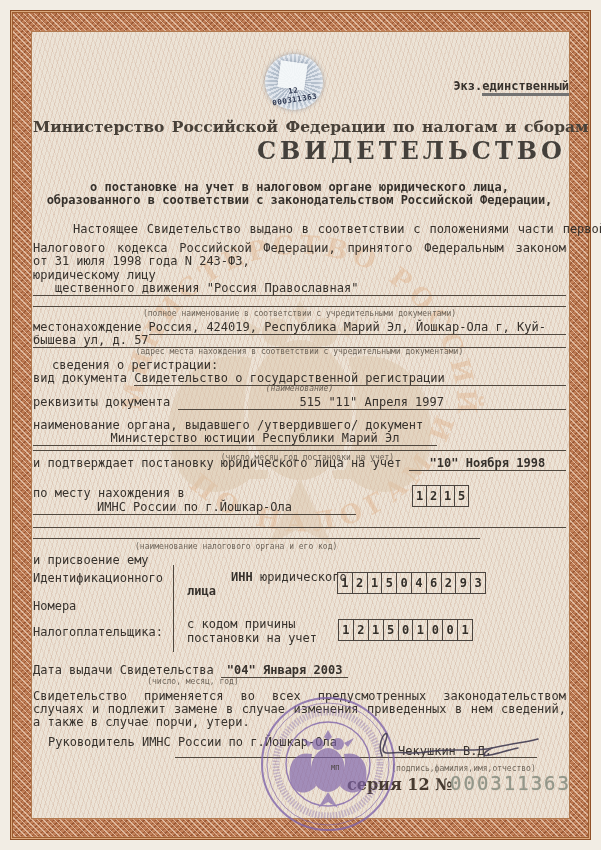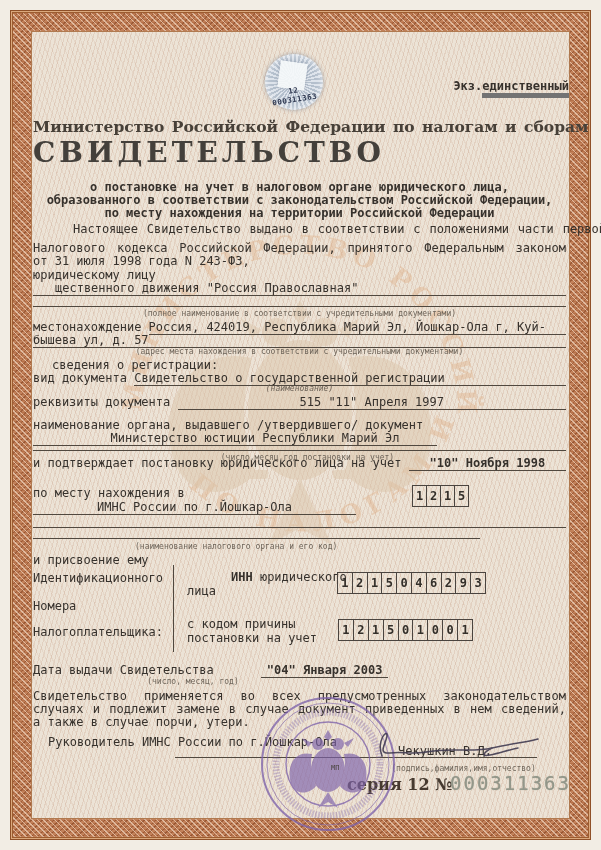--- a/index.html
+++ b/index.html
@@ -21,21 +21,21 @@
       #ece3d6;}
   .t{position:absolute;font-size:12px;color:#36312c;white-space:pre;line-height:1.1;}
   .b{font-weight:bold;}
   .cap{position:absolute;font-size:8px;color:#6e655a;white-space:pre;letter-spacing:0;}
   .ln{position:absolute;height:0;border-bottom:1px solid #50483f;}
   .vln{position:absolute;width:0;border-left:1px solid #50483f;}
   .row{position:absolute;display:flex;font-size:12px;color:#36312c;white-space:pre;}
   .row .lbl{flex:none;}
   .row .val{flex:1;border-bottom:1px solid #50483f;}
   .serif{font-family:"DejaVu Serif","Liberation Serif",serif;}
-  .u{border-bottom:5px solid #737373;}
+  .u{border-bottom:3px solid #737373;}
   .just{text-align:justify;text-align-last:justify;}
   .cells{position:absolute;display:flex;}
   .cells span{display:block;border:1px solid #4a443f;border-left:none;
     font-size:12px;font-weight:bold;color:#332f2a;text-align:center;line-height:19px;}
   .cells span:first-child{border-left:1px solid #4a443f;}
   .wm{position:absolute;left:0;top:0;pointer-events:none;}
   .holo{position:absolute;left:265px;top:54px;width:58px;height:56px;border-radius:50%;
     background:
       repeating-conic-gradient(from 10deg, rgba(176,188,202,.9) 0 5deg, rgba(222,228,236,.9) 5deg 10deg),
       radial-gradient(circle,#e6eaef 30%,#b9c2cf 100%);
@@ -88,24 +88,23 @@
   </svg>
 
   <div class="holo">
     <div class="sq"></div>
     <div class="num">12 000311363</div>
   </div>
 
   <div class="t b" style="top:80px;right:32px;"><span>Экз.</span><span class="u">единственный</span></div>
 
   <div class="t serif b" style="top:118px;left:33px;width:533px;text-align:center;font-size:15.5px;color:#474038;word-spacing:2px;">Министерство Российской Федерации по налогам и сборам</div>
-  <div class="t serif b" style="top:138px;left:33px;width:533px;text-align:left;font-size:28px;letter-spacing:4px;color:#44403b;">СВИДЕТЕЛЬСТВО</div>
+  <div class="t serif b" style="top:138px;left:33px;width:533px;text-align:right;font-size:24px;letter-spacing:4px;color:#44403b;">СВИДЕТЕЛЬСТВО</div>
   <div class="t b" style="top:181px;left:33px;width:533px;text-align:center;">о постановке на учет в налоговом органе юридического лица,</div>
   <div class="t b" style="top:194px;left:33px;width:533px;text-align:center;">образованного в соответствии с законодательством Российской Федерации,</div>
-  <div class="t b" style="top:207px;left:33px;width:533px;text-align:center;">по месту нахождения на территории Российской Федерации</div>
 
   <div class="t just" style="top:223px;left:33px;width:533px;margin-left:40px;">Настоящее Свидетельство выдано в соответствии с положениями части первой</div>
   <div class="t just" style="top:242px;left:33px;width:533px;">Налогового кодекса Российской Федерации, принятого Федеральным законом</div>
   <div class="t" style="top:255px;left:33px;">от 31 июля 1998 года N 243-ФЗ,</div>
 
   <div class="row" style="top:268px;left:33px;width:533px;">
     <span class="lbl">юридическому лицу </span>
   </div>
   <div class="row" style="top:281px;left:33px;width:533px;">
     <span class="val" style="padding-left:22px;">щественного движения "Россия Православная"</span>
@@ -154,21 +153,21 @@
   <div class="ln" style="top:538px;left:33px;width:447px;"></div>
   <div class="cap" style="top:542px;left:135px;">(наименование налогового органа и его код)</div>
   <div class="t" style="top:554px;left:33px;">и присвоение ему</div>
 
   <div class="vln" style="top:565px;left:173px;height:87px;"></div>
   <div class="t" style="top:572px;left:33px;">Идентификационного</div>
   <div class="t" style="top:600px;left:33px;">Номера</div>
   <div class="t" style="top:626px;left:33px;">Налогоплательщика:</div>
 
   <div class="t" style="top:571px;left:187px;margin-left:44px;"><span class="b">ИНН</span><span> юридического</span></div>
-  <div class="t" style="top:585px;left:187px;">лица</div>
+  <div class="t" style="top:585px;left:187px;font-weight:bold;">лица</div>
   <div class="cells" style="top:572px;left:337px;">
     <span style="width:13.8px;height:20px;line-height:20px;">1</span>
     <span style="width:13.8px;height:20px;line-height:20px;">2</span>
     <span style="width:13.8px;height:20px;line-height:20px;">1</span>
     <span style="width:13.8px;height:20px;line-height:20px;">5</span>
     <span style="width:13.8px;height:20px;line-height:20px;">0</span>
     <span style="width:13.8px;height:20px;line-height:20px;">4</span>
     <span style="width:13.8px;height:20px;line-height:20px;">6</span>
     <span style="width:13.8px;height:20px;line-height:20px;">2</span>
     <span style="width:13.8px;height:20px;line-height:20px;">9</span>
@@ -182,27 +181,27 @@
     <span style="width:13.9px;height:20px;line-height:20px;">2</span>
     <span style="width:13.9px;height:20px;line-height:20px;">1</span>
     <span style="width:13.9px;height:20px;line-height:20px;">5</span>
     <span style="width:13.9px;height:20px;line-height:20px;">0</span>
     <span style="width:13.9px;height:20px;line-height:20px;">1</span>
     <span style="width:13.9px;height:20px;line-height:20px;">0</span>
     <span style="width:13.9px;height:20px;line-height:20px;">0</span>
     <span style="width:13.9px;height:20px;line-height:20px;">1</span>
   </div>
 
-  <div class="row" style="top:663px;left:33px;gap:40px;">
+  <div class="row" style="top:663px;left:33px;">
     <span class="lbl">Дата выдачи Свидетельства </span><span class="val b" style="flex:none;padding:0 6px;">"04" Января 2003</span>
   </div>
   <div class="cap" style="top:677px;left:33px;width:320px;text-align:center;">(число, месяц, год)</div>
 
   <div class="t just" style="top:690px;left:33px;width:533px;">Свидетельство применяется во всех предусмотренных законодательством</div>
-  <div class="t just" style="top:703px;left:33px;width:533px;">случаях и подлежит замене в случае документ приведенных в нем сведений,</div>
+  <div class="t just" style="top:703px;left:33px;width:533px;">случаях и подлежит замене в случае изменения приведенных в нем сведений,</div>
   <div class="t" style="top:716px;left:33px;">а также в случае порчи, утери.</div>
 
   <div class="t" style="top:736px;left:48px;">Руководитель ИМНС России по г.Йошкар-Ола</div>
   <div class="ln" style="top:757px;left:175px;width:362px;"></div>
   <div class="t" style="top:745px;left:357px;width:176px;text-align:center;">Чекушкин В.Д.</div>
   <div class="cap" style="top:764px;left:390px;width:147px;text-align:center;">(подпись,фамилия,имя,отчество)</div>
 
   <div class="seriestxt">серия 12 №</div>
   <div class="serialno">000311363</div>
 

